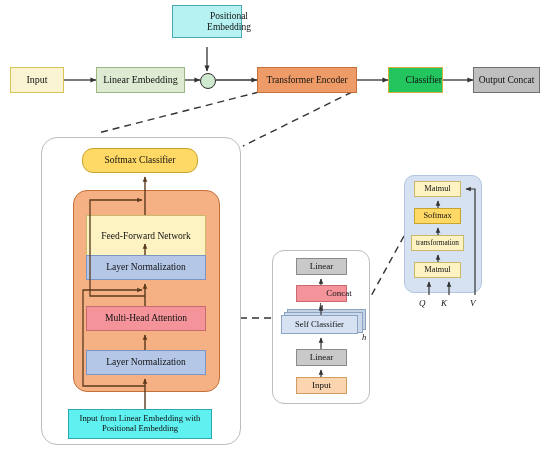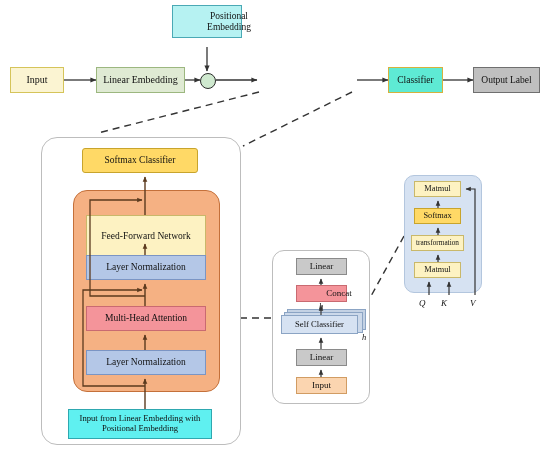--- a/index.html
+++ b/index.html
@@ -1,21 +1,21 @@
 <!DOCTYPE html>
 <html><head>
 <meta charset="utf-8">
 <style>
   html,body{margin:0;padding:0;background:#ffffff;}
   body{width:550px;height:452px;position:relative;overflow:hidden;
        font-family:"Liberation Serif",serif;color:#111;}
   #stage{position:absolute;left:0;top:0;width:550px;height:452px;}
   .box{position:absolute;box-sizing:border-box;display:flex;align-items:center;
        justify-content:center;text-align:center;line-height:1.15;}
-  .rnd{border-radius:3px;}
+  .rnd{border-radius:11px;}
   svg#wires{position:absolute;left:0;top:0;width:550px;height:452px;
             pointer-events:none;overflow:visible;}
   svg#wires-bg{position:absolute;left:0;top:0;width:550px;height:452px;
             pointer-events:none;overflow:visible;}
   .lbl{position:absolute;}
   .sub{font-style:italic;}
 </style>
 </head>
 <body>
 
@@ -59,27 +59,30 @@
     <span>Linear Embedding</span>
   </div>
 
   <div class="box" style="left:172px;top:5px;width:70px;height:33px;background:#b6f2f2;border:1.2px solid #4aa9b5;font-size:9.5px;padding-left:44px;">
     <span>Positional Embedding</span>
   </div>
 
   <div style="position:absolute;left:200px;top:73px;width:14px;height:14px;border-radius:50%;
               background:#cfe9cf;border:1.6px solid #2b2b2b;"></div>
 
-
-  <div class="box" style="left:388px;top:67px;width:55px;height:26px;background:#5eead4;border:1.2px solid #d6b13d;font-size:9.5px;">
+  <div class="box" style="left:257px;top:67px;width:100px;height:26px;background:#ef9b67;border:1.2px solid #c4703a;font-size:9.5px;">
+    <span>Transformer Encoder</span>
+  </div>
+
+  <div class="box" style="left:388px;top:67px;width:55px;height:26px;background:#22c55e;border:1.2px solid #d6b13d;font-size:9.5px;justify-content:flex-end;">
     <span>Classifier</span>
   </div>
 
   <div class="box" style="left:473px;top:67px;width:67px;height:26px;background:#bfbfbf;border:1.2px solid #6f6f6f;font-size:9.5px;">
-    <span>Output Label</span>
+    <span>Output Concat</span>
   </div>
 
   <div style="position:absolute;left:41px;top:137px;width:198px;height:306px;
               border:1px solid #bdbdbd;border-radius:16px;background:#fff;"></div>
 
   <div class="box rnd" style="left:82px;top:148px;width:116px;height:25px;background:#ffd966;border:1.2px solid #c8a42c;font-size:9.5px;">
     <span>Softmax Classifier</span>
   </div>
 
   <div style="position:absolute;left:73px;top:190px;width:145px;height:200px;

